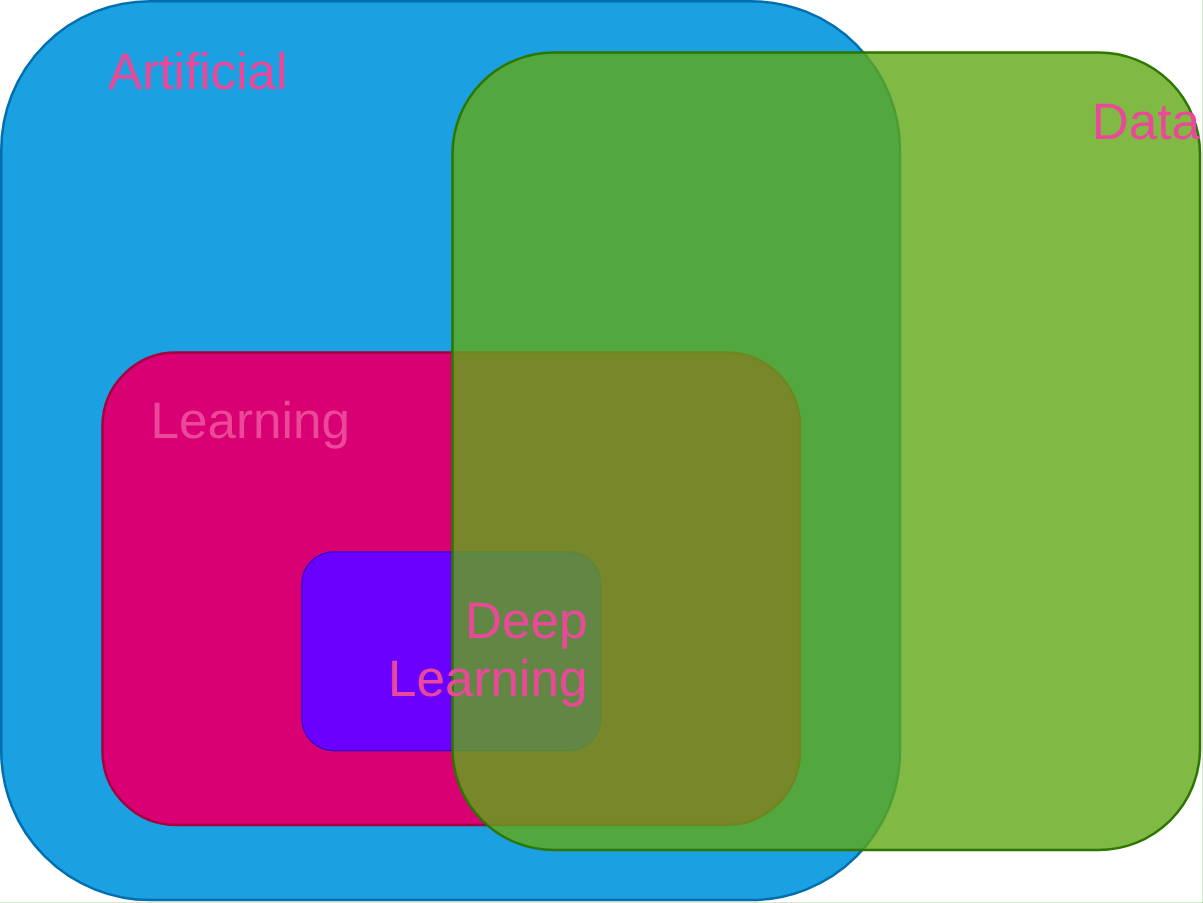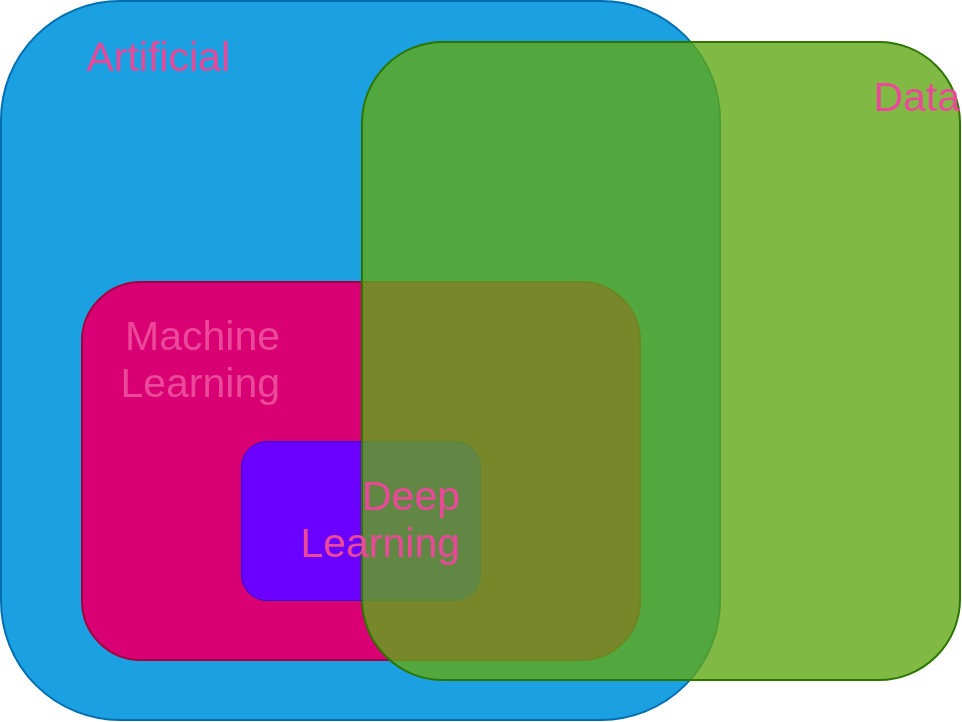--- a/index.html
+++ b/index.html
@@ -5,37 +5,36 @@
     html, body { margin: 0; padding: 0; background: #ffffff; }
     body { width: 962px; height: 722px; position: relative; overflow: hidden; font-family: "Liberation Sans", sans-serif; }
     .box { position: absolute; box-sizing: border-box; }
     #ai { left: 0px; top: 0px; width: 721px; height: 721px; border-radius: 120px; background: #1ba1e2; border: 2px solid #006eaf; }
     #ml { left: 81px; top: 281px; width: 560px; height: 380px; border-radius: 60px; background: #d80073; border: 2px solid #a50040; }
     #dl { left: 241px; top: 441px; width: 240px; height: 160px; border-radius: 26px; background: #6a00ff; border: 1.5px solid #3700cc; }
     #ds { left: 361px; top: 41px; width: 600px; height: 640px; border-radius: 82px; background: rgba(96,169,23,0.8); border: 2px solid #2d7600; }
     .label { position: absolute; color: #ec4899; font-size: 41px; line-height: 47px; text-align: right; white-space: nowrap; }
     #ai-label { left: 10px; top: 34px; width: 220px; }
     #ml-label { left: 80px; top: 313px; width: 200px; }
-    #dl-label { left: 260px; top: 473px; width: 200px; }
+    #dl-label { left: 270px; top: 473px; width: 200px; }
     #ds-label { left: 760px; top: 74px; width: 200px; }
     .label span { display: block; }
   </style>
 </head>
 <body>
 
 <div class="box" id="ai"></div>
 <div class="box" id="ml"></div>
 <div class="box" id="dl"></div>
 <div class="box" id="ds"></div>
 
 <div class="label" id="ai-label">
   <span>Artificial</span>
 </div>
 <div class="label" id="ml-label">
-  <span>Machine</span>
   <span>Learning</span>
 </div>
 <div class="label" id="dl-label">
   <span>Deep</span>
   <span>Learning</span>
 </div>
 <div class="label" id="ds-label">
   <span>Data</span>
 </div>
 

